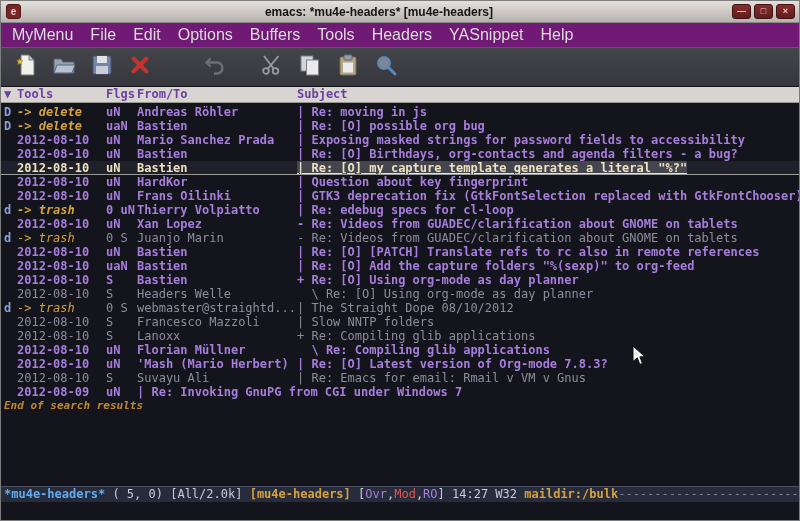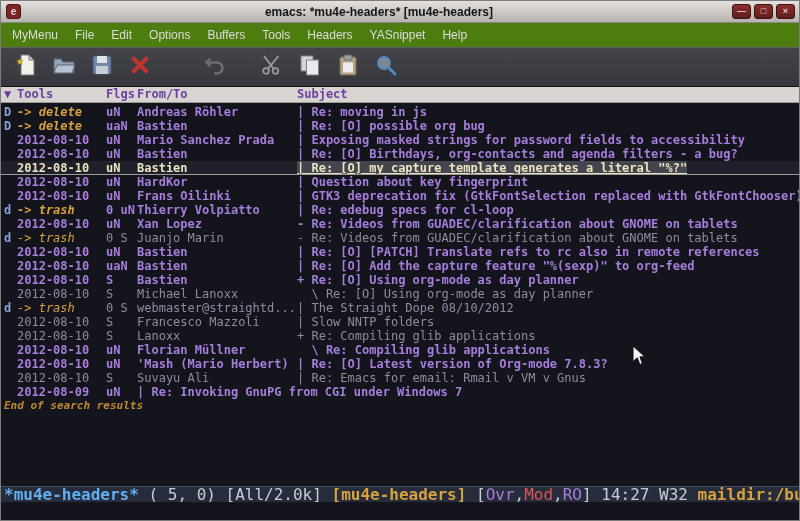--- a/index.html
+++ b/index.html
@@ -19,22 +19,22 @@
             display:flex;align-items:center;font-family:"Liberation Sans",sans-serif;
             font-size:12px;font-weight:bold;color:#151515;border-bottom:1px solid #8a8a8a;}
   .title-icon{width:15px;height:15px;background:#7a2424;border:1px solid #4e1616;border-radius:3px;
               margin:0 5px;color:#e8d3d3;font-size:10px;line-height:13px;text-align:center;font-weight:bold;}
   .title-text{flex:1;text-align:center;}
   .win-btns{display:flex;margin-right:4px;gap:3px;}
   .win-btn{width:19px;height:15px;background:linear-gradient(#8a2d2d,#5e1d1d);border:1px solid #401212;
            border-radius:3px;color:#ecc9c9;font-size:9px;line-height:13px;text-align:center;cursor:default;}
 
   
-  .menubar{height:24px;flex:0 0 24px;background:#4d7c0f;display:flex;align-items:center;
-           font-family:"Liberation Sans",sans-serif;font-size:12px;color:#dcdcdc;padding-left:4px;}
+  .menubar{height:24px;flex:0 0 24px;background:#701a75;display:flex;align-items:center;
+           font-family:"Liberation Sans",sans-serif;font-size:16px;color:#dcdcdc;padding-left:4px;}
   .menu-item{padding:3px 7px;margin-right:3px;white-space:nowrap;}
 
   
   .toolbar{height:40px;flex:0 0 40px;background:linear-gradient(#44444b,#36363d);
            border-top:1px solid #5a5a62;border-bottom:1px solid #101016;
            display:flex;align-items:center;padding-left:12px;}
   .tb-btn{width:26px;height:28px;margin-right:12px;display:flex;align-items:center;justify-content:center;}
   .tb-gap1{width:37px;} .tb-gap2{width:19px;}
 
   
@@ -54,21 +54,21 @@
   .row.f-unread{color:var(--unread);font-weight:bold;}
   .row.f-seen{color:var(--seen);}
   .row.f-current{color:var(--current-fg);font-weight:bold;background:#20202a;border-bottom:1px solid #9a9a9a;}
   .row.f-current .subj-text{background:var(--current-subj-bg);text-decoration:underline;}
   .c-date.f-mark{color:var(--mark);font-style:italic;}
   .end-line{font-size:11px;line-height:14px;padding-left:3px;color:var(--end-results);
             font-style:italic;font-weight:bold;white-space:pre;}
 
   
   .mode-line{height:16px;flex:0 0 16px;background:var(--modeline-bg);border-top:1px solid #4a4f63;
-             font-size:16px;line-height:15px;display:flex;white-space:pre;padding-left:3px;
+             font-size:12px;line-height:15px;display:flex;white-space:pre;padding-left:3px;
              overflow:hidden;color:#c9ccd8;}
   .ml-buffer{color:var(--buffer-name);font-weight:bold;}
   .ml-amber{color:var(--mark);font-weight:bold;}
   .ml-violet{color:var(--unread);}
   .ml-red{color:var(--mod-red);font-weight:normal;border-radius:6px;}
   .ml-plain{color:#c9ccd8;}
   .ml-dim{color:#7d8294;}
 
   
   .echo-area{height:18px;flex:0 0 18px;background:var(--bg);}
@@ -177,23 +177,23 @@
       <div class="row f-unread"><span class="c-mark">D</span><span class="c-date f-mark">-&gt; delete</span><span class="c-flags">uaN</span><span class="c-from">Bastien</span><span class="c-subj"><span class="subj-text">| Re: [O] possible org bug</span></span></div>
       <div class="row f-unread"><span class="c-mark"></span><span class="c-date">2012-08-10</span><span class="c-flags">uN</span><span class="c-from">Mario Sanchez Prada</span><span class="c-subj"><span class="subj-text">| Exposing masked strings for password fields to accessibility</span></span></div>
       <div class="row f-unread"><span class="c-mark"></span><span class="c-date">2012-08-10</span><span class="c-flags">uN</span><span class="c-from">Bastien</span><span class="c-subj"><span class="subj-text">| Re: [O] Birthdays, org-contacts and agenda filters - a bug?</span></span></div>
       <div class="row f-current"><span class="c-mark"></span><span class="c-date">2012-08-10</span><span class="c-flags">uN</span><span class="c-from">Bastien</span><span class="c-subj"><span class="subj-text">| Re: [O] my capture template generates a literal "%?"</span></span></div>
       <div class="row f-unread"><span class="c-mark"></span><span class="c-date">2012-08-10</span><span class="c-flags">uN</span><span class="c-from">HardKor</span><span class="c-subj"><span class="subj-text">| Question about key fingerprint</span></span></div>
       <div class="row f-unread"><span class="c-mark"></span><span class="c-date">2012-08-10</span><span class="c-flags">uN</span><span class="c-from">Frans Oilinki</span><span class="c-subj"><span class="subj-text">| GTK3 deprecation fix (GtkFontSelection replaced with GtkFontChooser)</span></span></div>
       <div class="row f-unread"><span class="c-mark">d</span><span class="c-date f-mark">-&gt; trash</span><span class="c-flags">0 uN</span><span class="c-from">Thierry Volpiatto</span><span class="c-subj"><span class="subj-text">| Re: edebug specs for cl-loop</span></span></div>
       <div class="row f-unread"><span class="c-mark"></span><span class="c-date">2012-08-10</span><span class="c-flags">uN</span><span class="c-from">Xan Lopez</span><span class="c-subj"><span class="subj-text">- Re: Videos from GUADEC/clarification about GNOME on tablets</span></span></div>
       <div class="row f-seen"><span class="c-mark">d</span><span class="c-date f-mark">-&gt; trash</span><span class="c-flags">0 S</span><span class="c-from">Juanjo Marin</span><span class="c-subj"><span class="subj-text">- Re: Videos from GUADEC/clarification about GNOME on tablets</span></span></div>
       <div class="row f-unread"><span class="c-mark"></span><span class="c-date">2012-08-10</span><span class="c-flags">uN</span><span class="c-from">Bastien</span><span class="c-subj"><span class="subj-text">| Re: [O] [PATCH] Translate refs to rc also in remote references</span></span></div>
-      <div class="row f-unread"><span class="c-mark"></span><span class="c-date">2012-08-10</span><span class="c-flags">uaN</span><span class="c-from">Bastien</span><span class="c-subj"><span class="subj-text">| Re: [O] Add the capture feature "%(sexp)" to org-feed</span></span></div>
+      <div class="row f-unread"><span class="c-mark"></span><span class="c-date">2012-08-10</span><span class="c-flags">uaN</span><span class="c-from">Bastien</span><span class="c-subj"><span class="subj-text">| Re: [O] Add the capture folders "%(sexp)" to org-feed</span></span></div>
       <div class="row f-unread"><span class="c-mark"></span><span class="c-date">2012-08-10</span><span class="c-flags">S</span><span class="c-from">Bastien</span><span class="c-subj"><span class="subj-text">+ Re: [O] Using org-mode as day planner</span></span></div>
-      <div class="row f-seen"><span class="c-mark"></span><span class="c-date">2012-08-10</span><span class="c-flags">S</span><span class="c-from">Michael Lanoxx</span><span class="c-subj"><span class="subj-text">  \ Re: [O] Using org-mode as day planner</span></span></div>
+      <div class="row f-seen"><span class="c-mark"></span><span class="c-date">2012-08-10</span><span class="c-flags">S</span><span class="c-from">Headers Welle</span><span class="c-subj"><span class="subj-text">  \ Re: [O] Using org-mode as day planner</span></span></div>
       <div class="row f-seen"><span class="c-mark">d</span><span class="c-date f-mark">-&gt; trash</span><span class="c-flags">0 S</span><span class="c-from">webmaster@straightd...</span><span class="c-subj"><span class="subj-text">| The Straight Dope 08/10/2012</span></span></div>
       <div class="row f-seen"><span class="c-mark"></span><span class="c-date">2012-08-10</span><span class="c-flags">S</span><span class="c-from">Francesco Mazzoli</span><span class="c-subj"><span class="subj-text">| Slow NNTP folders</span></span></div>
       <div class="row f-seen"><span class="c-mark"></span><span class="c-date">2012-08-10</span><span class="c-flags">S</span><span class="c-from">Lanoxx</span><span class="c-subj"><span class="subj-text">+ Re: Compiling glib applications</span></span></div>
       <div class="row f-unread"><span class="c-mark"></span><span class="c-date">2012-08-10</span><span class="c-flags">uN</span><span class="c-from">Florian Müllner</span><span class="c-subj"><span class="subj-text">  \ Re: Compiling glib applications</span></span></div>
       <div class="row f-unread"><span class="c-mark"></span><span class="c-date">2012-08-10</span><span class="c-flags">uN</span><span class="c-from">'Mash (Mario Herbert)</span><span class="c-subj"><span class="subj-text">| Re: [O] Latest version of Org-mode 7.8.3?</span></span></div>
       <div class="row f-seen"><span class="c-mark"></span><span class="c-date">2012-08-10</span><span class="c-flags">S</span><span class="c-from">Suvayu Ali</span><span class="c-subj"><span class="subj-text">| Re: Emacs for email: Rmail v VM v Gnus</span></span></div>
       <div class="row f-unread"><span class="c-mark"></span><span class="c-date">2012-08-09</span><span class="c-flags">uN</span><span class="c-subj"><span class="subj-text">| Re: Invoking GnuPG from CGI under Windows 7</span></span></div>
       <div class="end-line">End of search results</div>
     </div>
 

